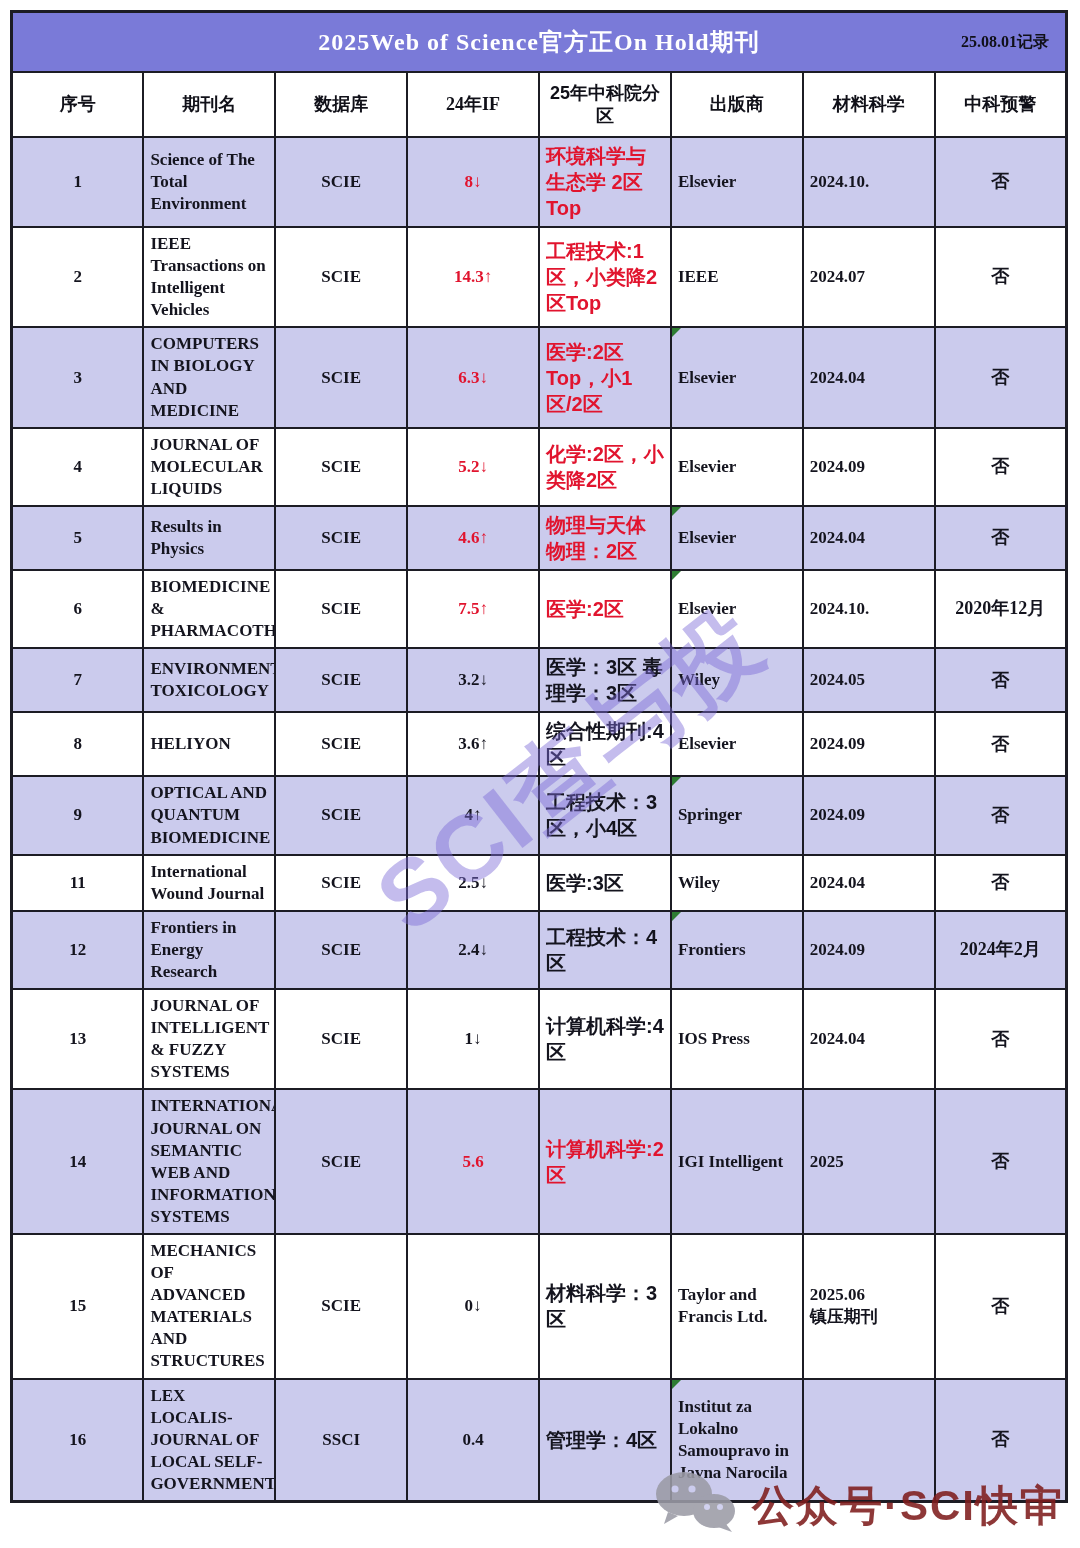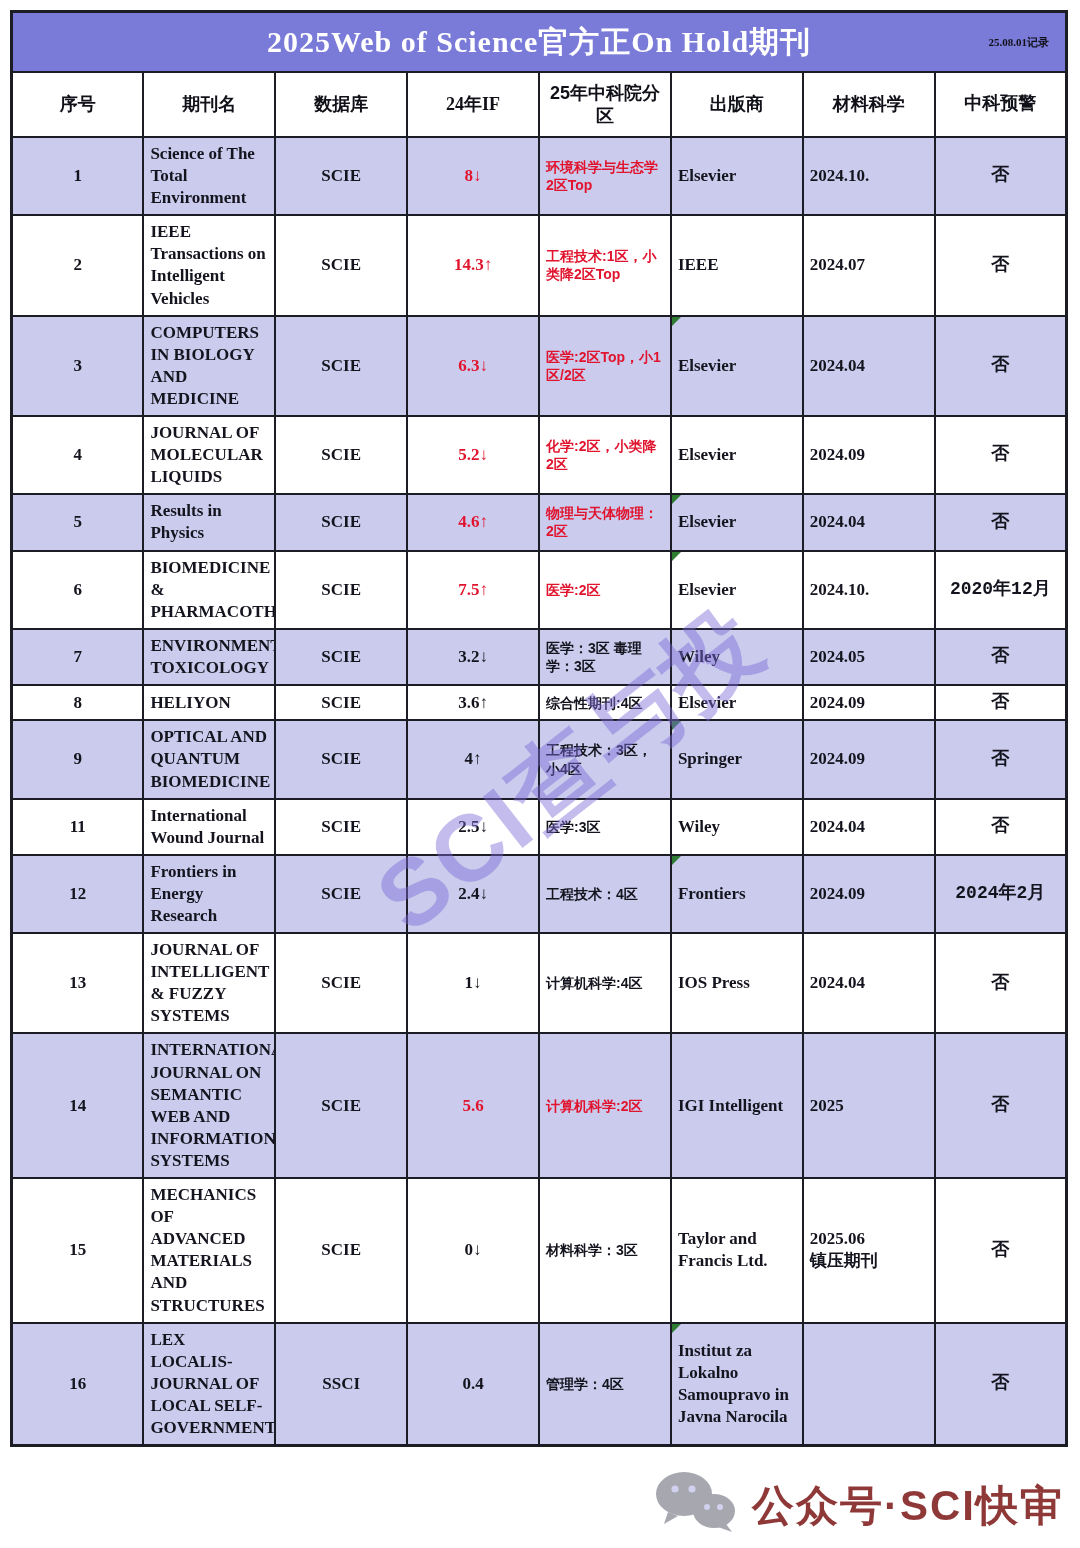--- a/index.html
+++ b/index.html
@@ -5,44 +5,44 @@
   html,body { margin:0; padding:0; background:#ffffff; }
   body { width:1080px; height:1548px; font-family:"Liberation Serif","DejaVu Serif",serif; }
   .page { position:relative; width:1080px; height:1548px; overflow:hidden; background:#ffffff; }
 
   table.main { border-collapse:collapse; position:absolute; left:10px; top:10px; width:1058px;
                border:3px solid #1c1c24; table-layout:fixed; }
   th, td { border:2px solid #1c1c24; box-sizing:border-box; }
 
   
   .title-cell { background:#7a7ad8; height:58px; position:relative; padding:0; }
-  .title-text { color:#ffffff; font-size:30px; font-weight:bold; text-align:center;
+  .title-text { color:#ffffff; font-size:24px; font-weight:bold; text-align:center;
                 line-height:58px; letter-spacing:1px; }
   .date-text  { position:absolute; right:16px; top:50%; transform:translateY(-50%);
-                color:#101018; font-size:11px; font-weight:bold; }
+                color:#101018; font-size:16px; font-weight:bold; }
 
   
   thead th.col { background:#ffffff; color:#101018; font-size:18px; font-weight:bold;
                  padding:9px 3px; text-align:center; line-height:1.25; }
 
   
   tbody td { font-weight:bold; font-size:17px; color:#14141e; padding:5px 6px;
              line-height:1.3; vertical-align:middle; overflow:hidden; }
   tbody tr:nth-child(odd)  { background:#cbcbed; }
   tbody tr:nth-child(even) { background:#ffffff; }
 
   .c-no      { width:38px;  text-align:center; }
   .c-journal { width:247px; }
   .c-db      { width:64px;  text-align:center; }
   .c-if      { width:74px;  text-align:center; }
-  .c-zone    { width:266px; font-family:"Liberation Sans","DejaVu Sans",sans-serif; font-size:14px; }
+  .c-zone    { width:266px; font-family:"Liberation Sans","DejaVu Sans",sans-serif; font-size:20px; }
   .c-pub     { width:153px; }
   .c-start   { width:92px;  white-space:pre-line; }
   .c-warn    { width:110px; text-align:center;
-               font-family:Liberation Mono, monospace; font-size:18px; }
+               font-family:Liberation Serif, serif; font-size:18px; }
 
   .red { color:#e1142e; }
   td.marker { position:relative; }
   td.marker::before { content:""; position:absolute; left:0; top:0; width:0; height:0;
                       border-top:9px solid #2e7d32; border-right:9px solid transparent; }
 
   
   tbody tr:nth-child(2) td  { height:60px; }
   tbody tr:nth-child(3) td  { height:72px; }
   tbody tr:nth-child(6) td  { height:46px; }

